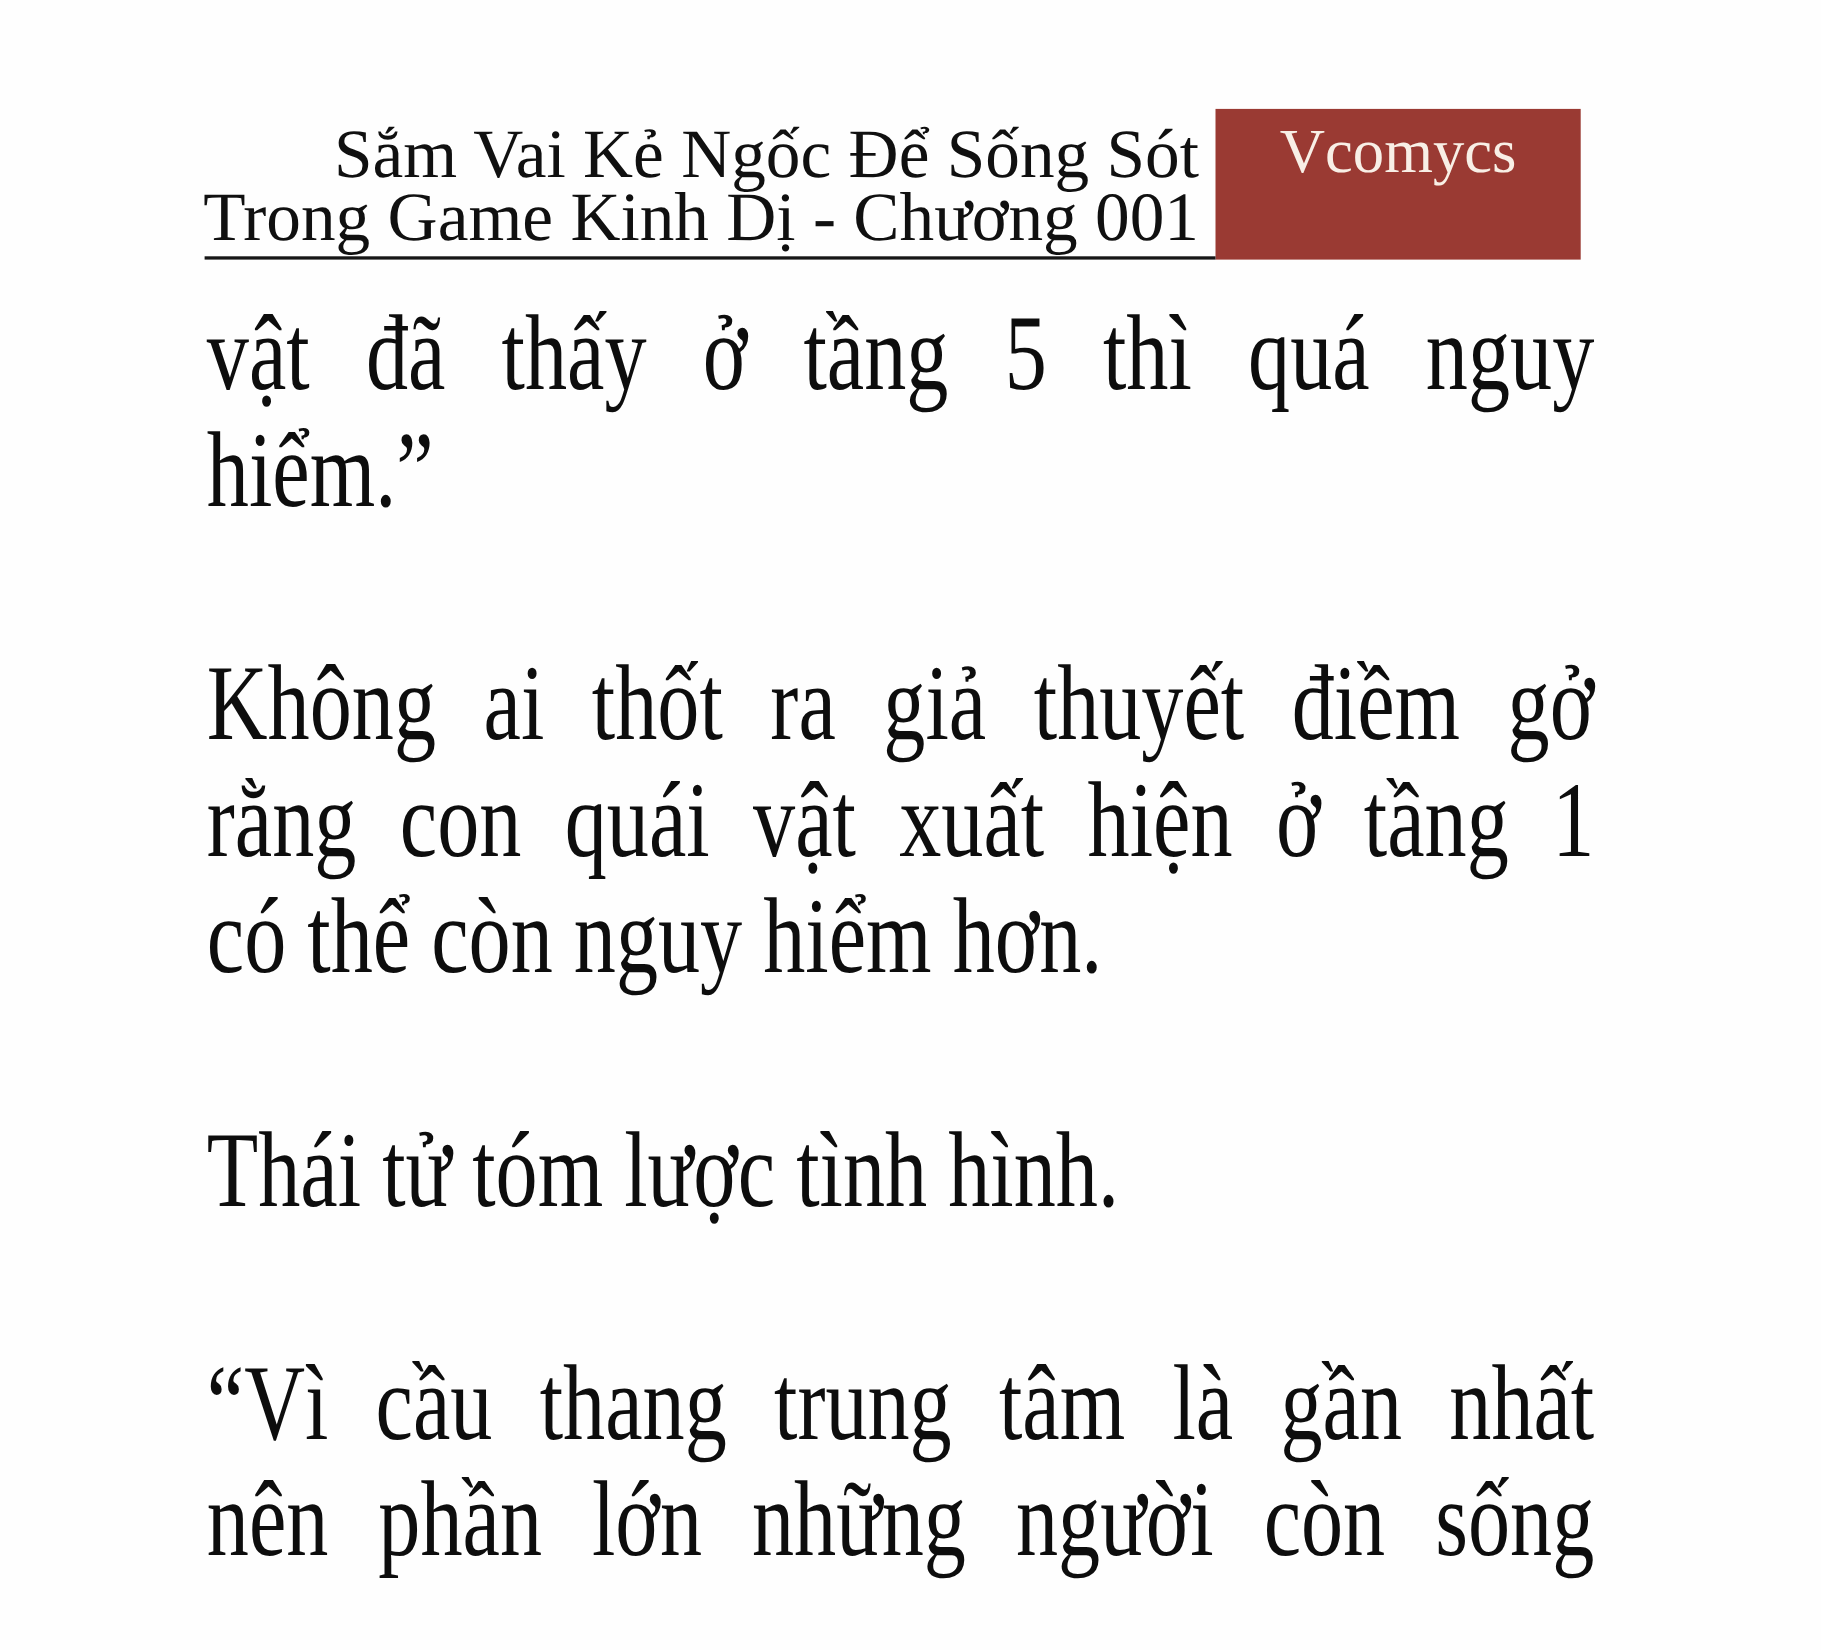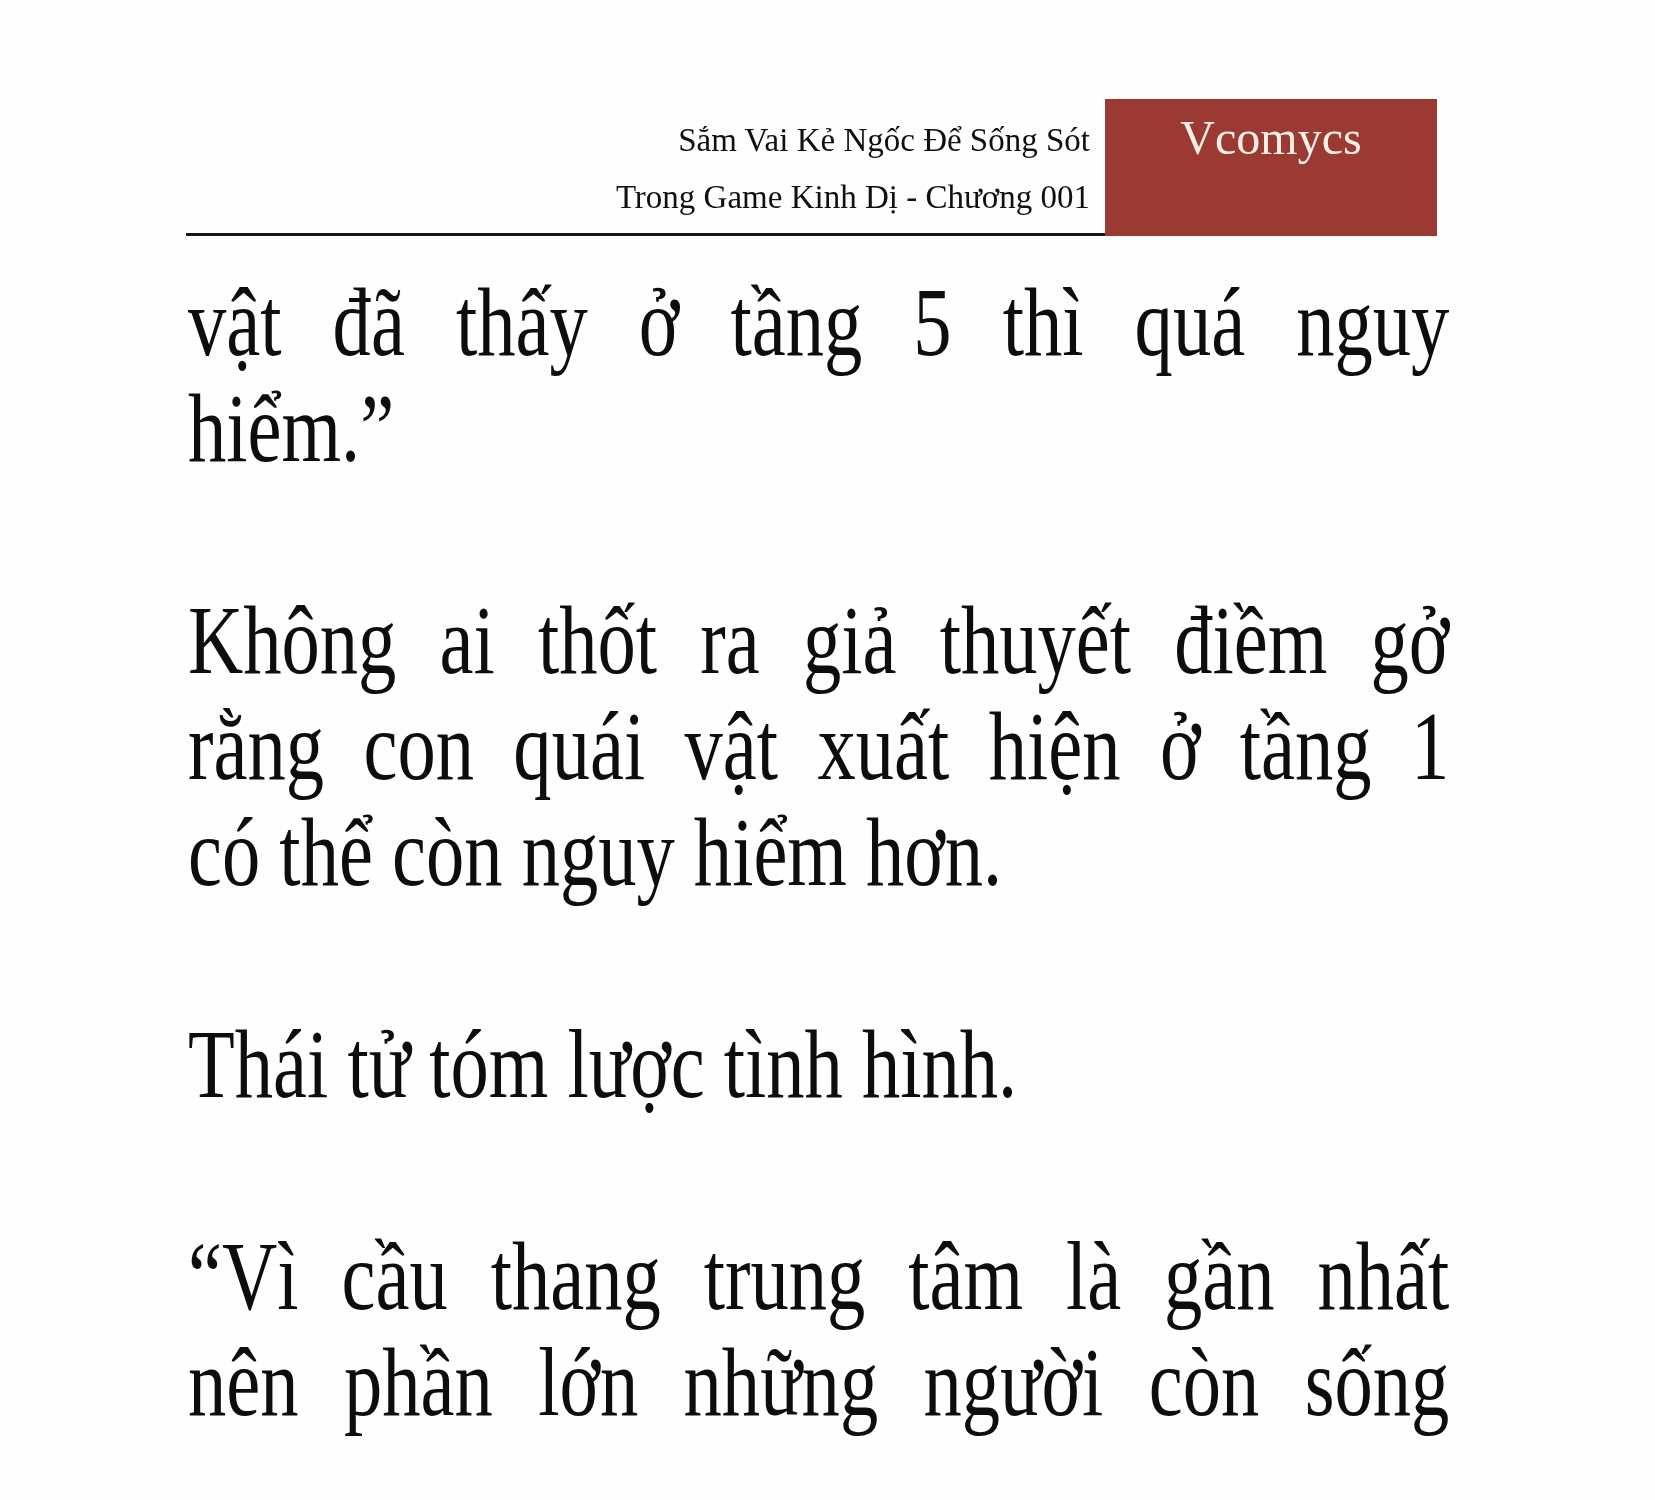--- a/index.html
+++ b/index.html
@@ -15,35 +15,35 @@
     overflow: hidden;
     font-family: "Liberation Serif", "DejaVu Serif", serif;
   }
 
   
   .header-title {
     position: absolute;
     top: 112px;
     right: 565px;
     text-align: right;
-    font-size: 33px;
+    font-size: 63px;
     line-height: 57px;
     color: #101010;
     white-space: nowrap;
   }
   .brand-badge {
     position: absolute;
     left: 1105px;
     top: 99px;
     width: 332px;
     height: 137px;
     background: #9a3a33;
     color: #f8efe6;
     text-align: center;
-    font-size: 48px;
+    font-size: 57px;
     line-height: 58px;
     padding-top: 10px;
     box-sizing: border-box;
     white-space: nowrap;
   }
   .header-rule {
     position: absolute;
     left: 186px;
     top: 233px;
     width: 919px;

